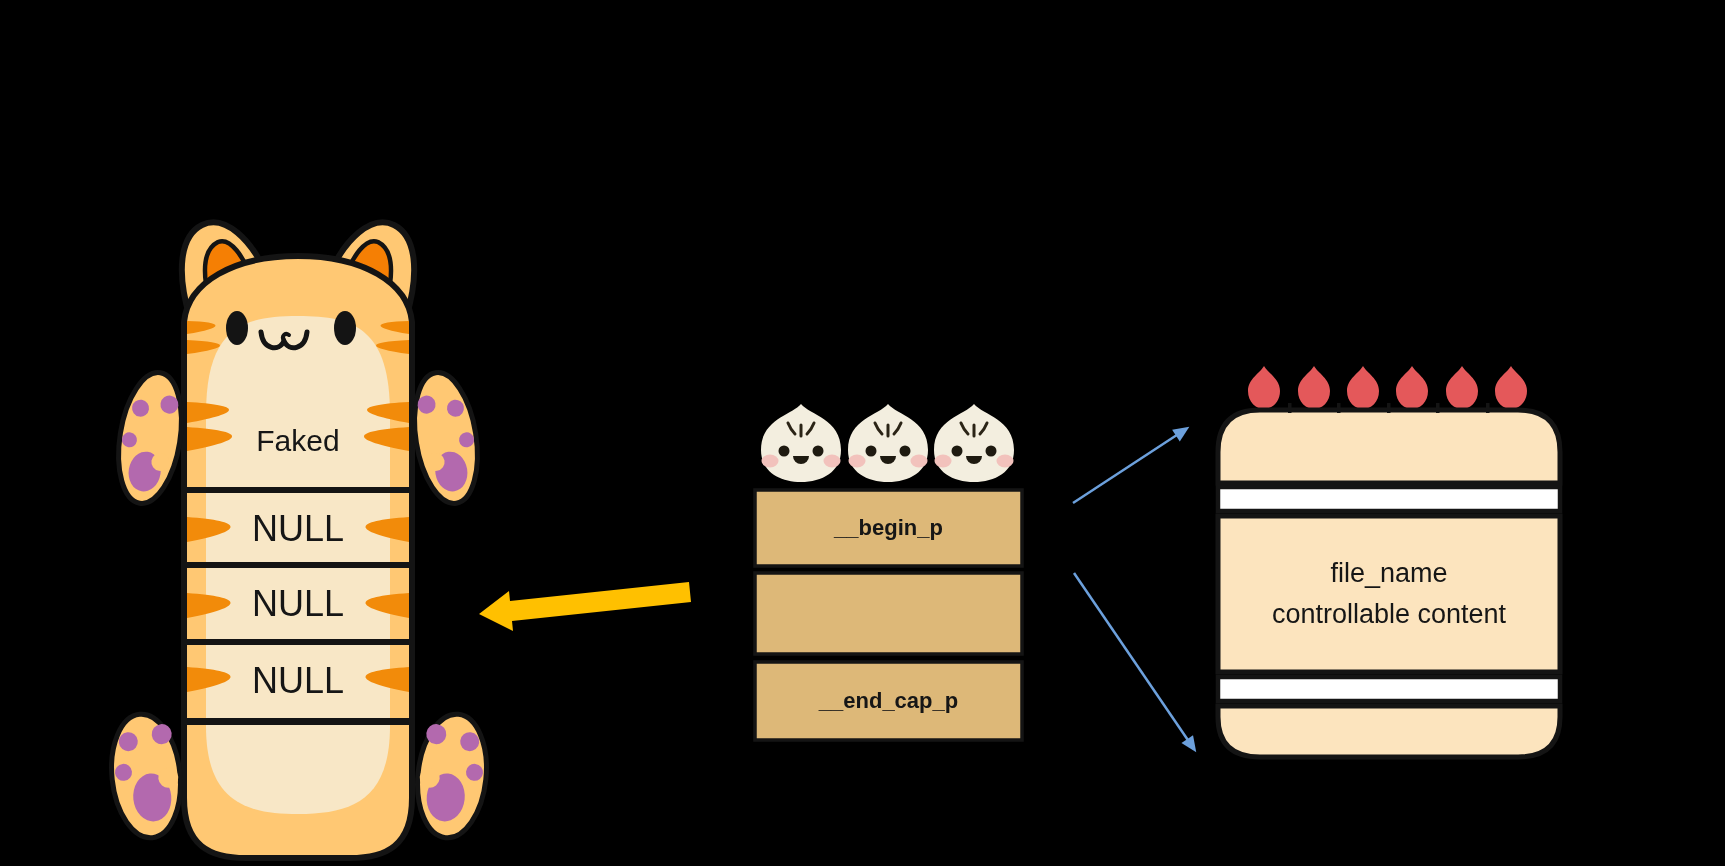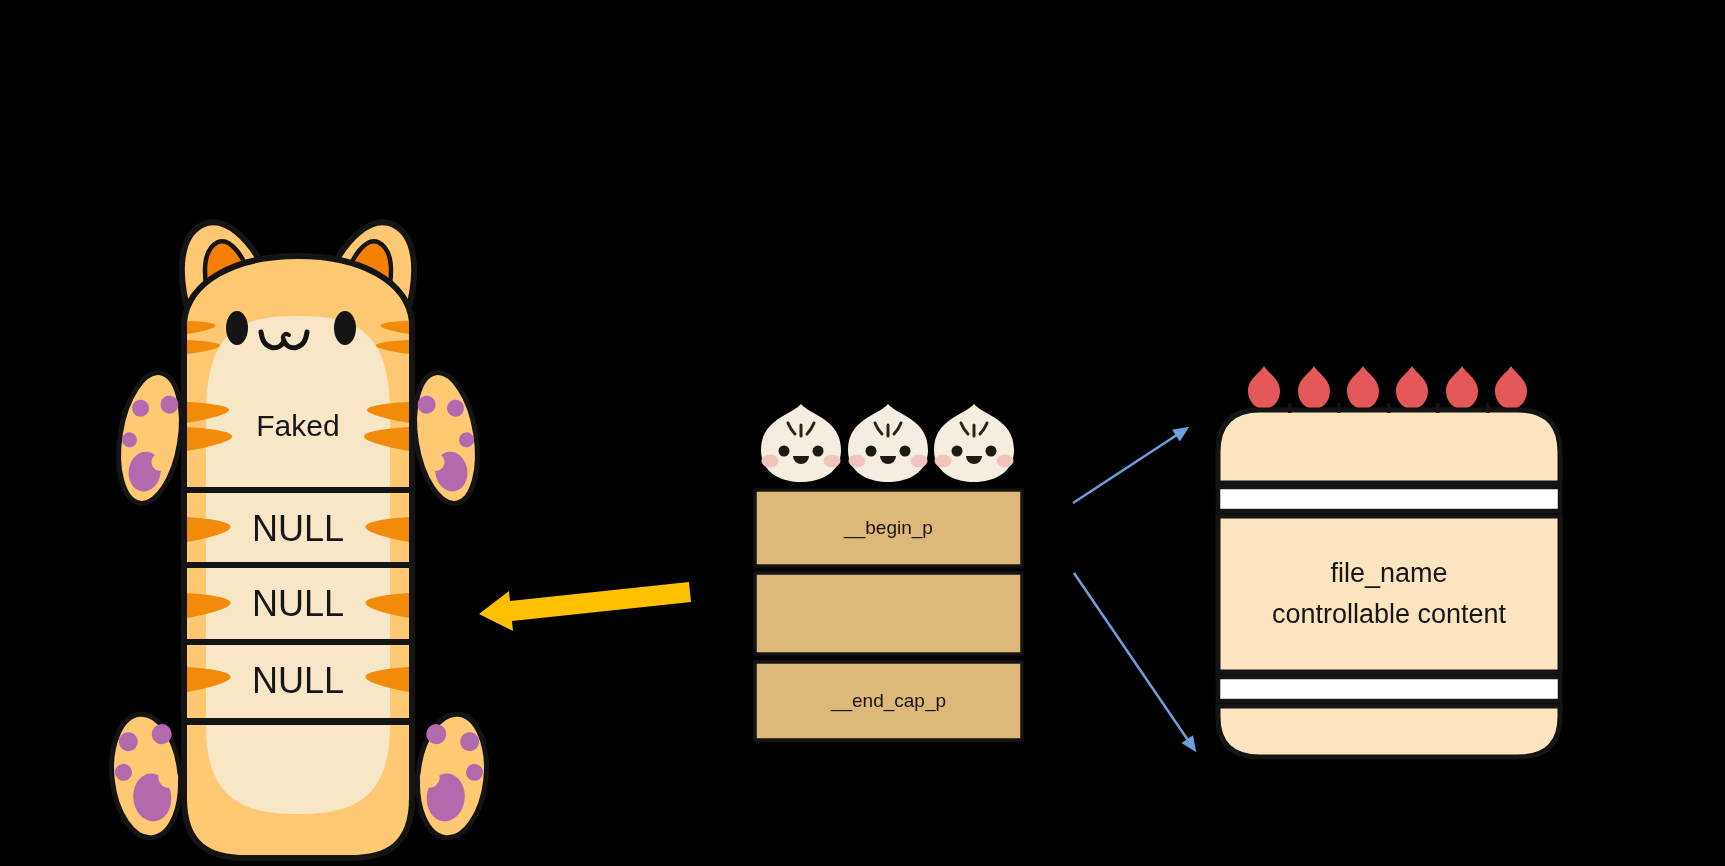--- a/index.html
+++ b/index.html
@@ -3,24 +3,24 @@
 <meta charset="utf-8">
 <style>
   html,body{margin:0;padding:0;background:#000;}
   #stage{
     position:relative;width:1725px;height:866px;background:#000;overflow:hidden;
     font-family:"Liberation Sans",sans-serif;color:#141414;
   }
   #art{position:absolute;left:0;top:0;}
   .txt{position:absolute;display:flex;align-items:center;justify-content:center;
        text-align:center;color:#161616;font-family:"Liberation Sans",sans-serif;}
-  #cat-title{left:184px;top:385px;width:228px;height:80px;font-size:30px;line-height:37px;flex-direction:column;}
+  #cat-title{left:184px;top:400px;width:228px;height:80px;font-size:30px;line-height:37px;flex-direction:column;}
   .null-row{left:184px;width:228px;height:64px;font-size:36px;}
   #null-0{top:497px;} #null-1{top:572px;} #null-2{top:649px;}
-  .field-row{left:755px;width:267px;font-size:19px;}
+  .field-row{left:755px;width:267px;font-size:22px;font-weight:bold;}
   #field-0{top:490px;height:76px;} #field-1{top:573px;height:81px;} #field-2{top:662px;height:78px;}
   #cake-label{left:1218px;top:516px;width:342px;height:156px;font-size:27px;line-height:41px;flex-direction:column;}
 </style>
 </head>
 <body>
 
 <div id="stage">
 
   <svg id="art" width="1725" height="866" viewBox="0 0 1725 866" xmlns="http://www.w3.org/2000/svg">
     <defs>

